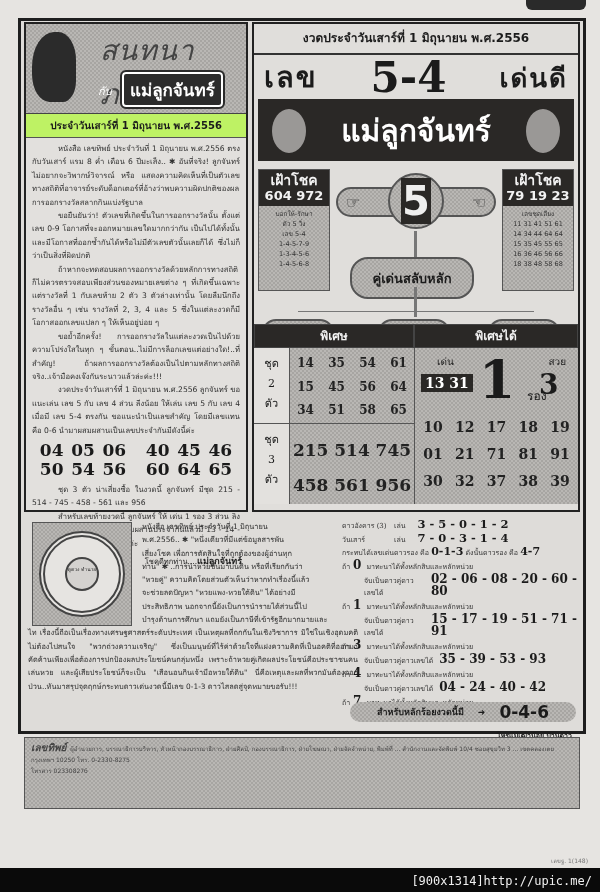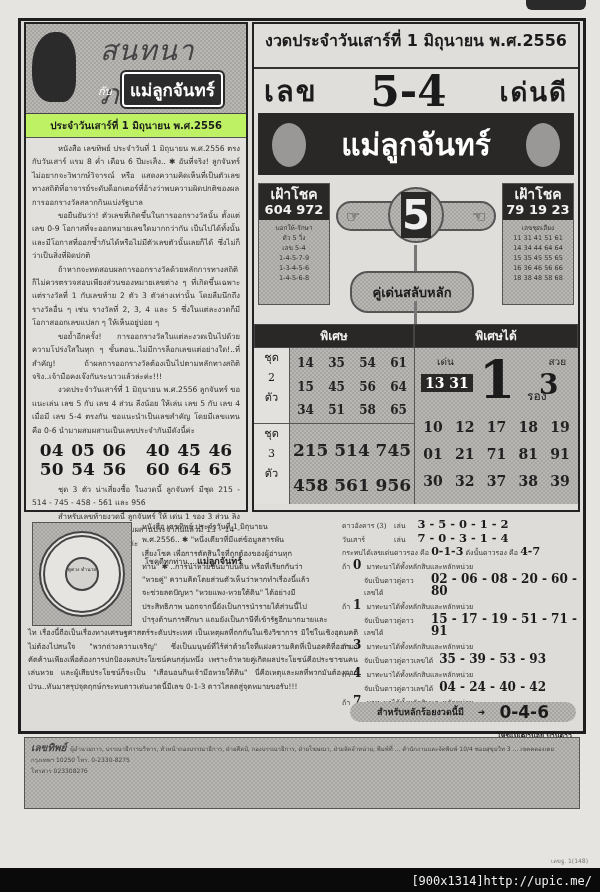--- a/index.html
+++ b/index.html
@@ -19,21 +19,21 @@
   .banner .kab { position: absolute; left: 72px; top: 58px; font-size: 11px; font-style: italic; color: #fff; }
   .banner .brand { position: absolute; left: 96px; top: 48px; background: #2b2b2b; color: #fff; font-weight: bold; font-size: 17px; padding: 2px 6px; border: 2px solid #fff; border-radius: 4px; outline: 2px solid #2b2b2b; }
   .subhead { text-align: center; font-weight: bold; font-size: 10px; padding: 4px 0; border-bottom: 1px solid #555; background: #bef264; }
   .body-text { padding: 4px 6px; font-size: 7.6px; line-height: 13.4px; color: #2e2e2e; text-align: justify; }
   .body-text p { text-indent: 26px; }
   .numgrid { display: grid; grid-template-columns: repeat(3, 1fr) 12px repeat(3, 1fr); font-family: "DejaVu Serif", serif; font-weight: bold; font-size: 17px; text-align: center; padding: 0 10px; line-height: 19px; color: #1a1a1a; }
   .sign { text-align: right; font-size: 7.5px; padding-right: 4px; }
   .sign b { font-size: 9px; }
   
   .right-col { position: absolute; left: 252px; top: 22px; width: 328px; height: 490px; border: 2px solid #222; background: #e0dedb; }
-  .draw-date { text-align: center; font-weight: bold; font-size: 16px; padding: 4px 0 14px; border-bottom: 2px solid #333; }
+  .draw-date { text-align: center; font-weight: bold; font-size: 12px; padding: 4px 0 6px; border-bottom: 2px solid #333; }
   .headline { display: flex; align-items: center; justify-content: space-between; height: 44px; padding: 0 10px; }
   .headline .lek { font-size: 29px; font-weight: bold; letter-spacing: 2px; }
   .headline .big { font-size: 42px; font-weight: bold; font-family: "DejaVu Serif", serif; }
   .headline .den { font-size: 26px; font-weight: bold; letter-spacing: 2px; }
   .brandbar { height: 62px; margin: 0 4px; display: flex; align-items: center; justify-content: center; position: relative; }
   .brandbar .title { font-size: 30px; font-weight: bold; color: #fff; }
   .brandbar .face { position: absolute; top: 10px; width: 34px; height: 44px; border-radius: 50%; background: #9a9896; }
   .mid { position: relative; height: 210px; }
   .luck-box { position: absolute; width: 72px; top: 8px; height: 122px; border: 1px solid #555; }
   .luck-box .lh { text-align: center; font-weight: bold; font-size: 14px; line-height: 16px; padding: 2px 0; }
@@ -41,21 +41,21 @@
   .luck-box .lbody { font-size: 6.5px; text-align: center; line-height: 10px; padding-top: 3px; color: #333; }
   .pill { position: absolute; border: 2px solid #555; border-radius: 18px; display: flex; align-items: center; justify-content: center; font-weight: bold; }
   .circle5 { position: absolute; left: 134px; top: 12px; width: 56px; height: 56px; border-radius: 50%; border: 2px solid #555; display: flex; align-items: center; justify-content: center; }
   .circle5 span { background: #2a2826; color: #eee; font-size: 40px; font-weight: bold; width: 30px; text-align: center; line-height: 46px; }
   .line { position: absolute; background: #777; }
   .pair { font-size: 20px; font-family: "DejaVu Sans", sans-serif; }
   
   .special { position: absolute; left: 0; top: 300px; width: 324px; height: 178px; display: grid; grid-template-columns: 160px 164px; }
   .sp-head { text-align: center; font-weight: bold; font-size: 12px; line-height: 22px; border: 1px solid #444; }
   .sp-left { display: grid; grid-template-columns: 36px 124px; grid-template-rows: 76px 80px; }
-  .sp-label { background: #e3e1de; font-family: "DejaVu Serif", serif; font-size: 11px; text-align: center; line-height: 20px; border-right: 1px solid #555; border-bottom: 1px solid #555; }
+  .sp-label { background: #e3e1de; font-family: "DejaVu Serif", serif; font-size: 11px; text-align: center; line-height: 20px; padding-top: 6px; border-right: 1px solid #555; border-bottom: 1px solid #555; }
   .sp-2 { display: grid; grid-template-columns: repeat(4, 1fr); font-family: "DejaVu Serif", serif; font-weight: bold; font-size: 12px; text-align: center; padding-top: 4px; line-height: 23px; border-bottom: 1px solid #555; color: #222; }
   .sp-3 { display: grid; grid-template-columns: repeat(3, 1fr); font-family: "DejaVu Serif", serif; font-weight: bold; font-size: 17px; text-align: center; padding-top: 10px; line-height: 32px; color: #222; }
   .sp-right { position: relative; border-left: 1px solid #555; }
   .sp-right .denl { position: absolute; left: 22px; top: 6px; font-size: 10px; }
   .sp-right .suayl { position: absolute; right: 12px; top: 6px; font-size: 10px; }
   .sp-right .one { position: absolute; left: 64px; top: 2px; font-family: "DejaVu Serif", serif; font-weight: bold; font-size: 52px; line-height: 60px; }
   .sp-right .pairbox { position: absolute; left: 6px; top: 26px; background: #2a2826; color: #fff; font-family: "DejaVu Serif", serif; font-weight: bold; font-size: 14px; padding: 1px 4px; }
   .sp-right .rongl { position: absolute; left: 112px; top: 38px; font-size: 12px; }
   .sp-right .three { position: absolute; left: 124px; top: 20px; font-family: "DejaVu Serif", serif; font-weight: bold; font-size: 28px; }
   .sp-right .grid15 { position: absolute; left: 2px; top: 66px; right: 2px; display: grid; grid-template-columns: repeat(5, 1fr); font-family: "DejaVu Serif", serif; font-weight: bold; font-size: 14px; text-align: center; line-height: 27px; color: #222; }

